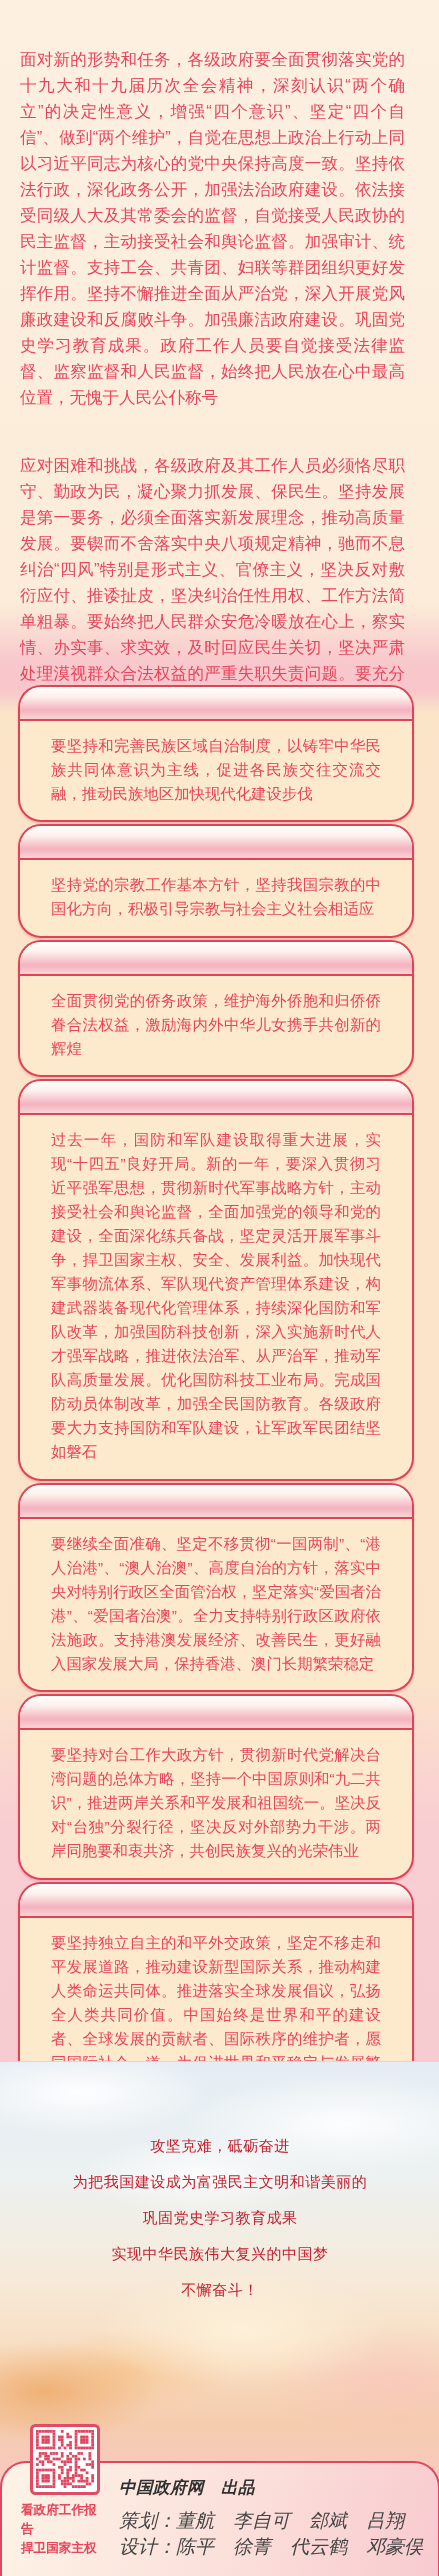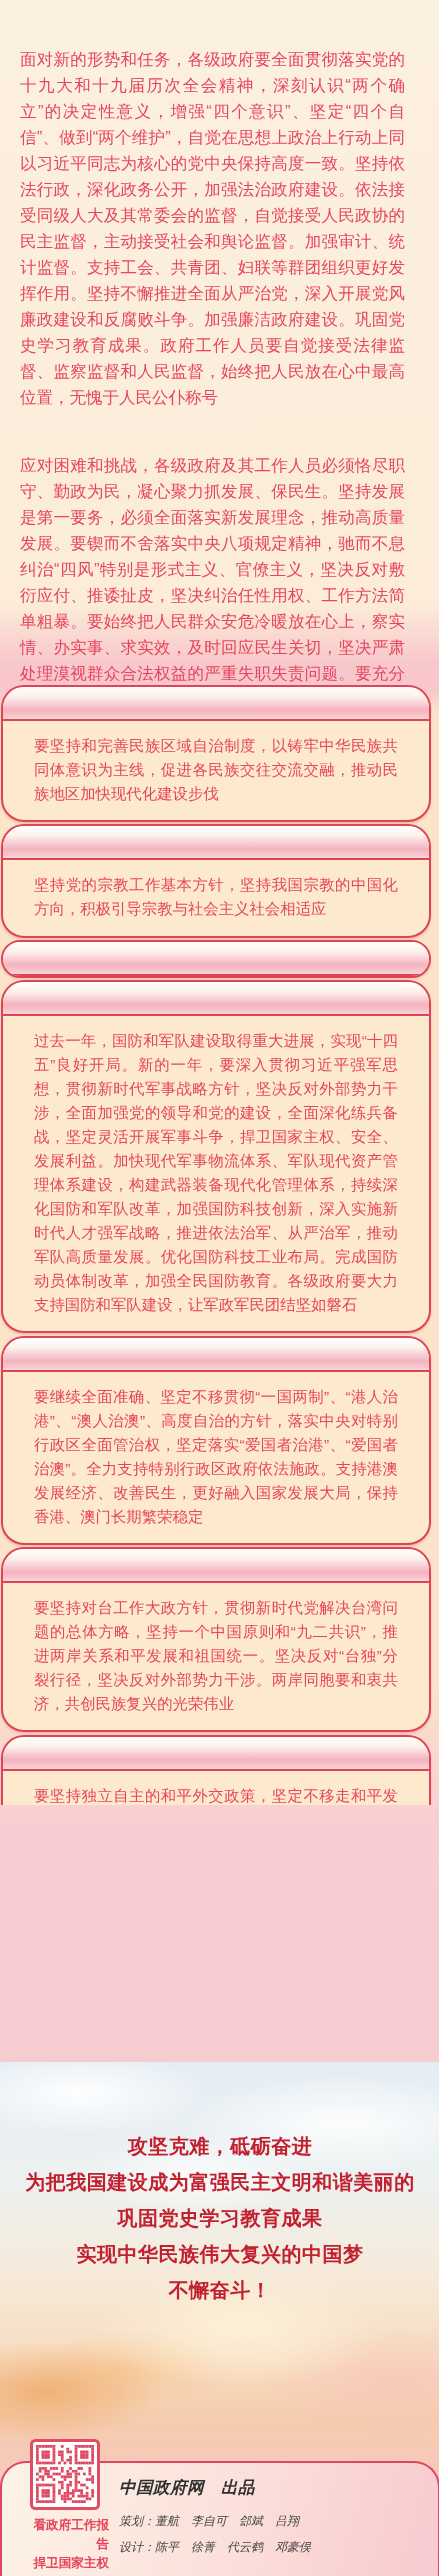--- a/index.html
+++ b/index.html
@@ -28,23 +28,23 @@
     color:#e6455c;
     font-size:16.5px;
     line-height:26px;
     text-align:justify;
   }
   .intro p + p{margin-top:42px;}
 
   
   .cards{
     position:absolute;
-    top:685px;left:0;right:8px;height:1120px;
+    top:685px;left:0;right:8px;height:1376px;
     overflow:hidden;
-    padding:0 1px;
+    padding:0 18px;
     box-sizing:border-box;
   }
   .card{
     border:2.7px solid #de4458;
     border-radius:23px;
     background:#fdeacd;
     overflow:hidden;
     box-shadow:0 1.6px 2.2px rgba(215,80,100,0.25);
   }
   .card + .card{margin-top:2.2px;}
@@ -76,44 +76,43 @@
       radial-gradient(ellipse 176px 77px at 90% 62%, rgba(249,193,186,0.6), rgba(249,193,186,0) 75%),
       linear-gradient(180deg,#e5edf4 0%,#ecf1f1 22%,#f6ead9 42%,#f8dcc0 58%,#f5ccae 70%,#f7c9bc 80%,#f9cbca 100%);
   }
   .slogan{
     position:absolute;
     top:66px;left:0;right:0;
     text-align:center;
   }
   .slogan div{
     color:#c2202e;
-    font-size:20px;
-    font-weight:700;
+    font-size:15px;
+    font-weight:400;
     line-height:36px;
     letter-spacing:0.5px;
   }
 
   
   .footer-panel{
     position:absolute;
     top:2461px;left:0;right:0;bottom:0;
     border:2.7px solid #e0465f;
     border-bottom:none;
     border-radius:26px 26px 0 0;
     background:linear-gradient(105deg,#fdf3e6 0%,#fbdfda 55%,#f8cacf 100%);
     box-sizing:border-box;
     z-index:2;
   }
   .qr-block{
     position:absolute;
     top:2424px;left:21px;
     width:88px;
     z-index:3;
-    text-align:right;
-    margin-top:15px;
+    text-align:left;
   }
   .qr-frame{
     width:58px;height:58px;
     margin:0 auto;
     background:#ffffff;
     border:3.8px solid #e14b63;
     border-radius:5.5px;
     padding:3.3px;
   }
   .qr-frame svg{display:block;width:58px;height:58px;}
@@ -132,21 +131,21 @@
   }
   .publisher{
     color:#303030;
     font-size:16.5px;
     font-weight:600;
     letter-spacing:0.5px;
     margin-bottom:8.8px;
   }
   .credit{
     color:#454545;
-    font-size:12px;
+    font-size:19px;
     line-height:26px;
   }
 </style>
 </head>
 <body>
 
 <div class="page">
 
   <section class="intro">
     <p>面对新的形势和任务，各级政府要全面贯彻落实党的十九大和十九届历次全会精神，深刻认识“两个确立”的决定性意义，增强“四个意识”、坚定“四个自信”、做到“两个维护”，自觉在思想上政治上行动上同以习近平同志为核心的党中央保持高度一致。坚持依法行政，深化政务公开，加强法治政府建设。依法接受同级人大及其常委会的监督，自觉接受人民政协的民主监督，主动接受社会和舆论监督。加强审计、统计监督。支持工会、共青团、妇联等群团组织更好发挥作用。坚持不懈推进全面从严治党，深入开展党风廉政建设和反腐败斗争。加强廉洁政府建设。巩固党史学习教育成果。政府工作人员要自觉接受法律监督、监察监督和人民监督，始终把人民放在心中最高位置，无愧于人民公仆称号</p>
@@ -164,26 +163,29 @@
 
     <div class="card">
       <div class="card-cap"></div>
       <div class="card-body">
           <p>坚持党的宗教工作基本方针，坚持我国宗教的中国化方向，积极引导宗教与社会主义社会相适应</p>
         </div>
     </div>
 
     <div class="card">
       <div class="card-cap"></div>
-    </div>
-
-    <div class="card">
-      <div class="card-cap"></div>
-      <div class="card-body">
-          <p>过去一年，国防和军队建设取得重大进展，实现“十四五”良好开局。新的一年，要深入贯彻习近平强军思想，贯彻新时代军事战略方针，坚决反对外部势力干涉，全面加强党的领导和党的建设，全面深化练兵备战，坚定灵活开展军事斗争，捍卫国家主权、安全、发展利益。加快现代军事物流体系、军队现代资产管理体系建设，构建武器装备现代化管理体系，持续深化国防和军队改革，加强国防科技创新，深入实施新时代人才强军战略，推进依法治军、从严治军，推动军队高质量发展。优化国防科技工业布局。完成国防动员体制改革，加强全民国防教育。各级政府要大力支持国防和军队建设，让军政军民团结坚如磐石</p>
+      <div class="card-body">
+          <p>全面贯彻党的侨务政策，维护海外侨胞和归侨侨眷合法权益，激励海内外中华儿女携手共创新的辉煌</p>
+        </div>
+    </div>
+
+    <div class="card">
+      <div class="card-cap"></div>
+      <div class="card-body">
+          <p>过去一年，国防和军队建设取得重大进展，实现“十四五”良好开局。新的一年，要深入贯彻习近平强军思想，贯彻新时代军事战略方针，主动接受社会和舆论监督，全面加强党的领导和党的建设，全面深化练兵备战，坚定灵活开展军事斗争，捍卫国家主权、安全、发展利益。加快现代军事物流体系、军队现代资产管理体系建设，构建武器装备现代化管理体系，持续深化国防和军队改革，加强国防科技创新，深入实施新时代人才强军战略，推进依法治军、从严治军，推动军队高质量发展。优化国防科技工业布局。完成国防动员体制改革，加强全民国防教育。各级政府要大力支持国防和军队建设，让军政军民团结坚如磐石</p>
         </div>
     </div>
 
     <div class="card">
       <div class="card-cap"></div>
       <div class="card-body">
           <p>要继续全面准确、坚定不移贯彻“一国两制”、“港人治港”、“澳人治澳”、高度自治的方针，落实中央对特别行政区全面管治权，坚定落实“爱国者治港”、“爱国者治澳”。全力支持特别行政区政府依法施政。支持港澳发展经济、改善民生，更好融入国家发展大局，保持香港、澳门长期繁荣稳定</p>
         </div>
     </div>
 

